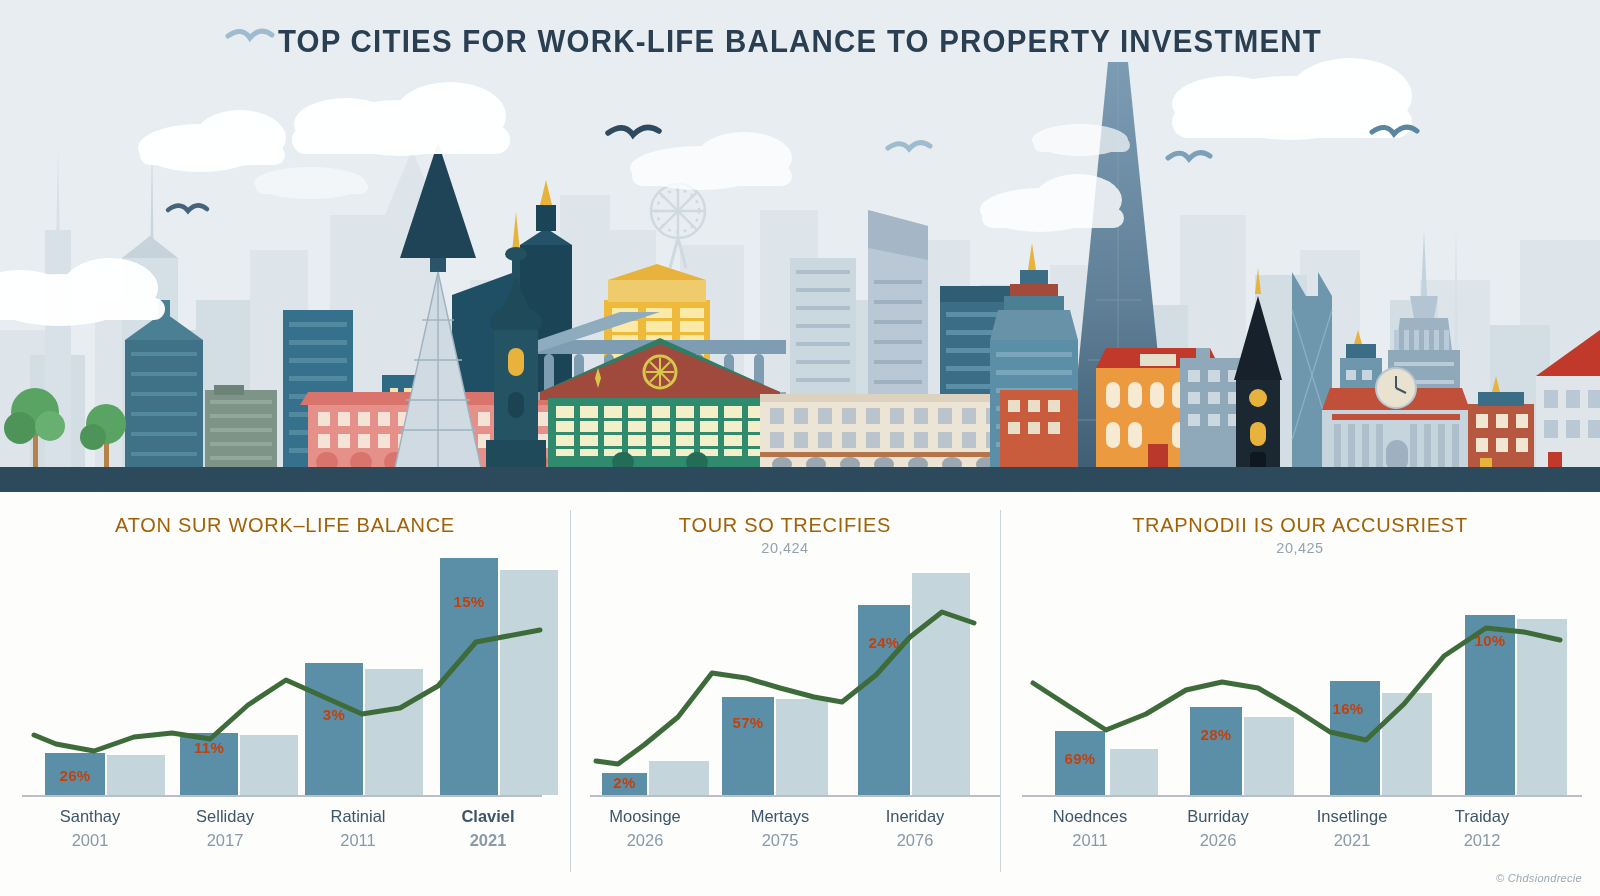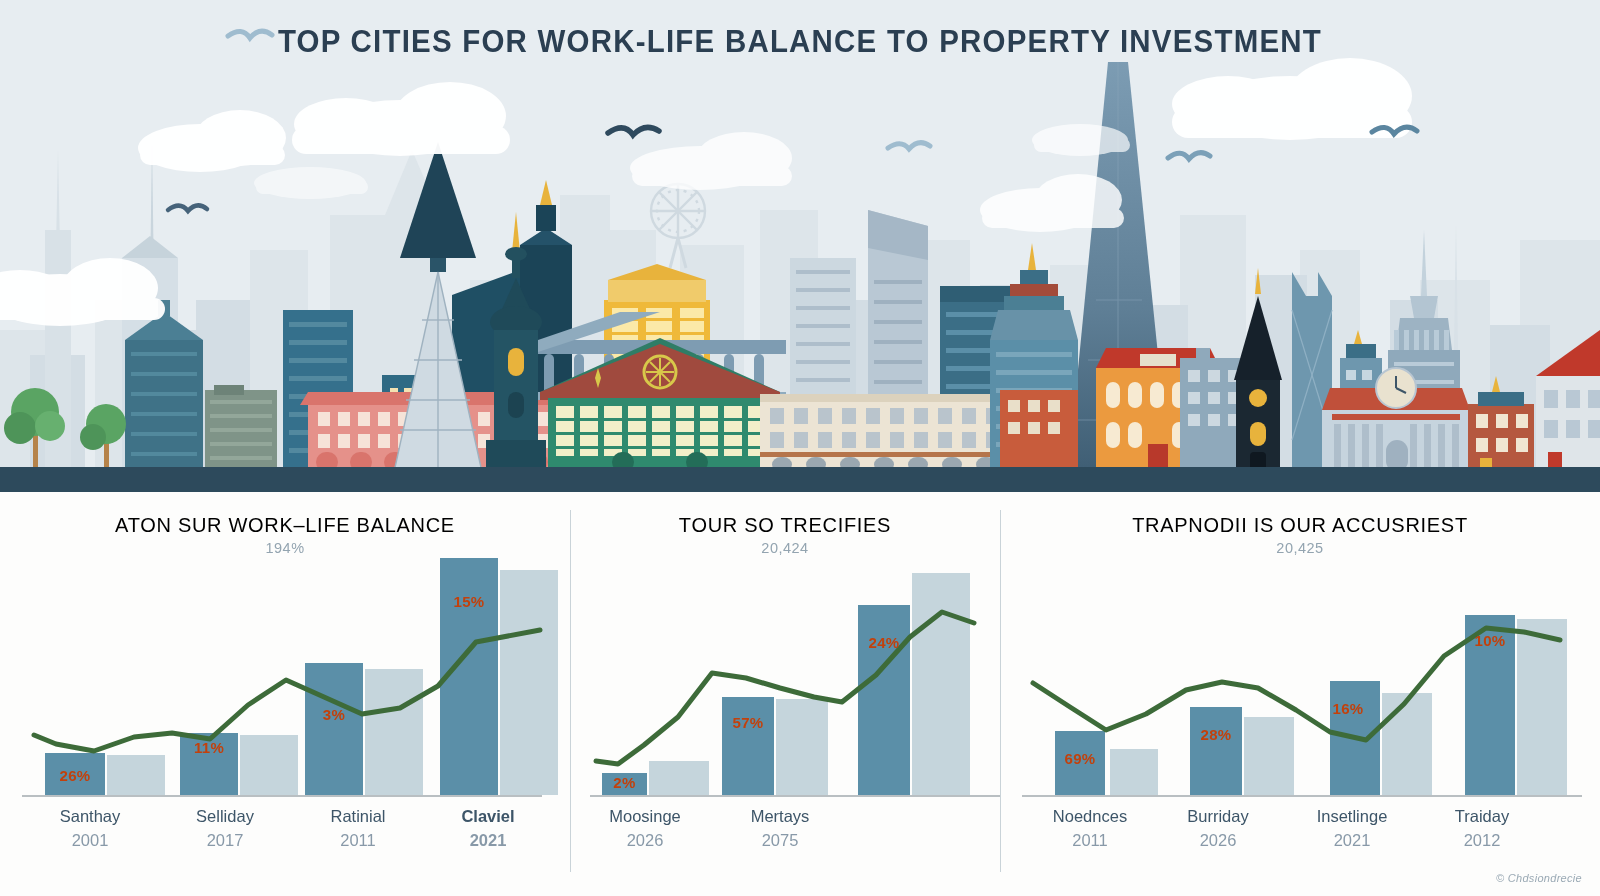--- a/index.html
+++ b/index.html
@@ -34,21 +34,21 @@
   .panel.p1 { left:0;    width:570px; }
   .panel.p2 { left:570px; width:430px; }
   .panel.p3 { left:1000px; width:600px; }
 
   .divider { position:absolute; top:18px; width:1px; height:362px; background:#c9d3d8; z-index:5; }
   .divider.d1 { left:570px; }
   .divider.d2 { left:1000px; }
 
   .panel-title {
     position:absolute; top:22px; left:0; width:100%;
-    text-align:center; font-size:20px; color:#000000;
+    text-align:center; font-size:20px; color:#a16207;
     letter-spacing:0.7px; white-space:nowrap;
   }
   .panel-sub {
     position:absolute; top:48px; left:0; width:100%;
     text-align:center; font-size:14.5px; color:#93a4b0; letter-spacing:0.5px;
   }
 
   .plot { position:absolute; left:0; top:0; width:100%; height:404px; }
   .baseline { position:absolute; height:1.5px; background:#b9bfc2; z-index:2; }
 
@@ -631,21 +631,20 @@
   </div>
 
   <div class="ground"></div>
 
   <div class="charts">
     <div class="divider d1"></div>
     <div class="divider d2"></div>
 
     <div class="panel p1">
       <div class="panel-title">ATON SUR WORK–LIFE BALANCE</div>
-      <div class="panel-sub">194%</div>
       <div class="plot">
         <div class="baseline" style="left:22px; top:303px; width:520px;"></div>
 
         <div class="bar dark" style="left:45px;  width:60px; height:42px;  bottom:101px;"></div>
         <div class="bar light" style="left:107px; width:58px; height:40px;  bottom:101px;"></div>
         <div class="bar dark" style="left:180px; width:58px; height:62px;  bottom:101px;"></div>
         <div class="bar light" style="left:240px; width:58px; height:60px;  bottom:101px;"></div>
         <div class="bar dark" style="left:305px; width:58px; height:132px; bottom:101px;"></div>
         <div class="bar light" style="left:365px; width:58px; height:126px; bottom:101px;"></div>
         <div class="bar dark" style="left:440px; width:58px; height:237px; bottom:101px;"></div>
@@ -701,20 +700,24 @@
         </svg>
 
         <div class="cat" style="left:10px;  top:312px; width:130px;">
           <div class="nm">Moosinge</div>
           <div class="yr">2026</div>
         </div>
         <div class="cat" style="left:145px; top:312px; width:130px;">
           <div class="nm">Mertays</div>
           <div class="yr">2075</div>
         </div>
+        <div class="cat" style="left:280px; top:312px; width:130px;">
+          <div class="nm">Ineriday</div>
+          <div class="yr">2076</div>
+        </div>
       </div>
     </div>
 
     <div class="panel p3">
       <div class="panel-title">TRAPNODII IS OUR ACCUSRIEST</div>
       <div class="panel-sub">20,425</div>
       <div class="plot">
         <div class="baseline" style="left:22px; top:303px; width:560px;"></div>
 
         <div class="bar dark" style="left:55px;  width:50px; height:64px;  bottom:101px;"></div>

